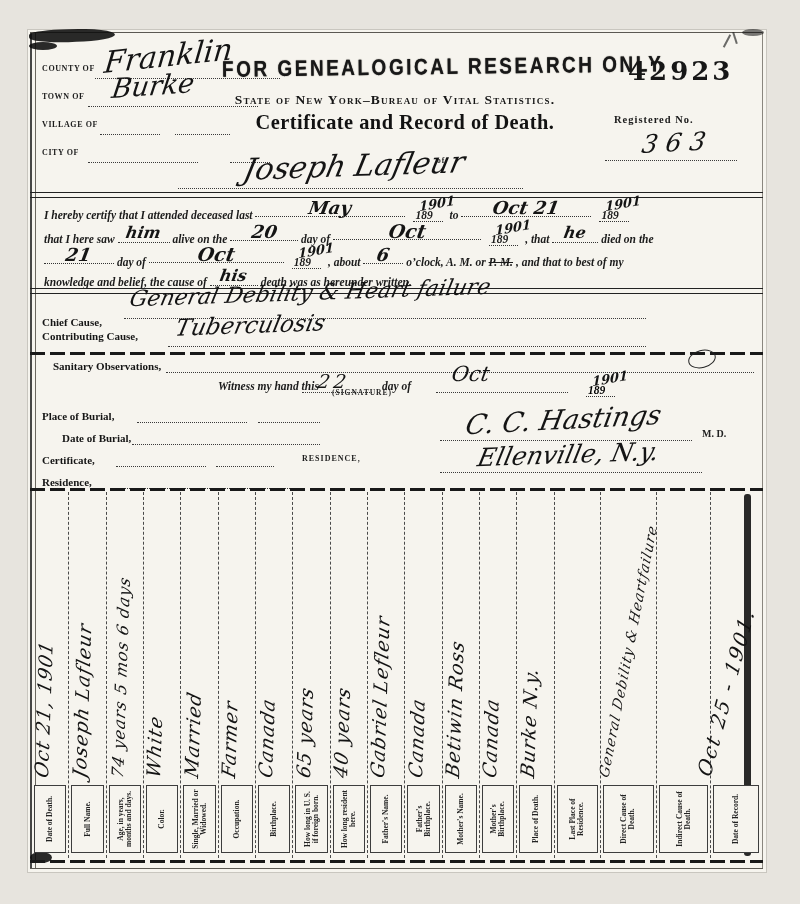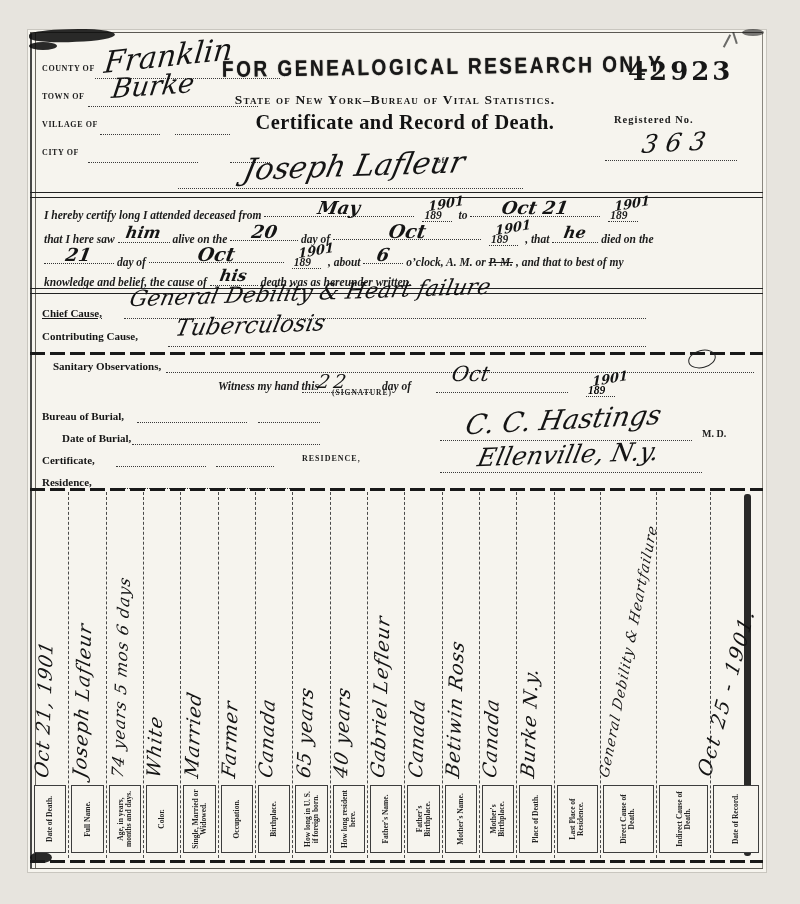--- a/index.html
+++ b/index.html
@@ -97,21 +97,21 @@
   <div class="dl" style="left:605px;top:160px;width:132px;"></div>
 
   
   <span class="abs tiny" style="left:437px;top:156px;">of</span>
   <span class="abs hw" style="left:244px;top:148px;font-size:30px;transform:rotate(-2deg) skewX(-14deg);">Joseph Lafleur</span>
   <div class="dl" style="left:178px;top:188px;width:345px;"></div>
   <div class="dbl" style="left:30px;top:192px;width:733px;"></div>
 
   
   <div class="cline" style="top:202px;">
-    <span>I hereby certify long I attended deceased from</span>
+    <span>I hereby certify that I attended deceased last</span>
     <span class="bl" style="width:150px;"><span class="hw" style="font-size:18px;">May</span></span><span class="yr"><span>189</span><span class="ow hw">1901</span></span>
     <span>to</span>
     <span class="bl" style="width:130px;"><span class="hw" style="font-size:18px;">Oct 21</span></span><span class="yr"><span>189</span><span class="ow hw">1901</span></span>
   </div>
   <div class="cline" style="top:225px;">
     <span>that I here saw</span>
     <span class="bl" style="width:52px;"><span class="hw" style="font-size:16px;">him</span></span>
     <span>alive on the</span>
     <span class="bl" style="width:68px;"><span class="hw" style="font-size:18px;">20</span></span>
     <span>day of</span>
@@ -133,21 +133,21 @@
   <div class="cline" style="top:271px;">
     <span>knowledge and belief, the cause of</span>
     <span class="bl" style="width:48px;"><span class="hw" style="font-size:16px;">his</span></span>
     <span>death was as hereunder written.</span>
   </div>
 
   
   <div class="dbl" style="left:30px;top:288px;width:733px;"></div>
 
   
-  <span class="abs plabel" style="left:42px;top:307px;text-decoration:underline;">Chief Cause,</span>
+  <span class="abs plabel" style="left:42px;top:316px;">Chief Cause,</span>
   <span class="abs hw" style="left:130px;top:280px;font-size:22px;transform:rotate(-2deg) skewX(-14deg);">General Debility &amp; Heart failure</span>
   <div class="dl" style="left:124px;top:318px;width:522px;"></div>
   <span class="abs plabel" style="left:42px;top:330px;">Contributing Cause,</span>
   <span class="abs hw" style="left:176px;top:312px;font-size:23px;transform:rotate(-2deg) skewX(-14deg);">Tuberculosis</span>
   <div class="dl" style="left:168px;top:346px;width:478px;"></div>
   <div class="heavy" style="left:30px;top:352px;width:733px;"></div>
 
   
   <span class="abs plabel" style="left:25px;top:360px;margin-left:28px;">Sanitary Observations,</span>
   <div class="dl" style="left:166px;top:372px;width:588px;"></div>
@@ -155,21 +155,21 @@
   <span class="abs ital" style="left:218px;top:380px;">Witness my hand this</span>
   <span class="abs hw" style="left:318px;top:370px;font-size:19px;letter-spacing:4px;">22</span>
   <div class="dl" style="left:302px;top:392px;width:70px;"></div>
   <span class="abs ital" style="left:382px;top:380px;">day of</span>
   <span class="abs hw" style="left:452px;top:362px;font-size:21px;">Oct</span>
   <div class="dl" style="left:436px;top:392px;width:132px;"></div>
   <span class="abs yr" style="left:578px;top:380px;"><span>189</span><span class="ow hw">1901</span></span>
   <span class="abs tiny" style="left:332px;top:388px;">(SIGNATURE)</span>
 
   
-  <span class="abs plabel" style="left:42px;top:410px;">Bureau of Burial,</span>
+  <span class="abs plabel" style="left:42px;top:410px;">Place of Burial,</span>
   <div class="dl" style="left:137px;top:422px;width:110px;"></div>
   <div class="dl" style="left:258px;top:422px;width:62px;"></div>
   <span class="abs plabel" style="left:42px;top:432px;margin-left:20px;">Date of Burial,</span>
   <div class="dl" style="left:132px;top:444px;width:188px;"></div>
   <span class="abs plabel" style="left:42px;top:454px;">Certificate,</span>
   <div class="dl" style="left:116px;top:466px;width:90px;"></div>
   <div class="dl" style="left:216px;top:466px;width:58px;"></div>
   <span class="abs plabel" style="left:42px;top:476px;">Residence,</span>
   <div class="dl" style="left:110px;top:488px;width:190px;"></div>
   <span class="abs" style="left:302px;top:454px;font:bold 8px 'Liberation Serif',serif;text-transform:uppercase;letter-spacing:1px;color:#1d1d1d;">Residence,</span>

